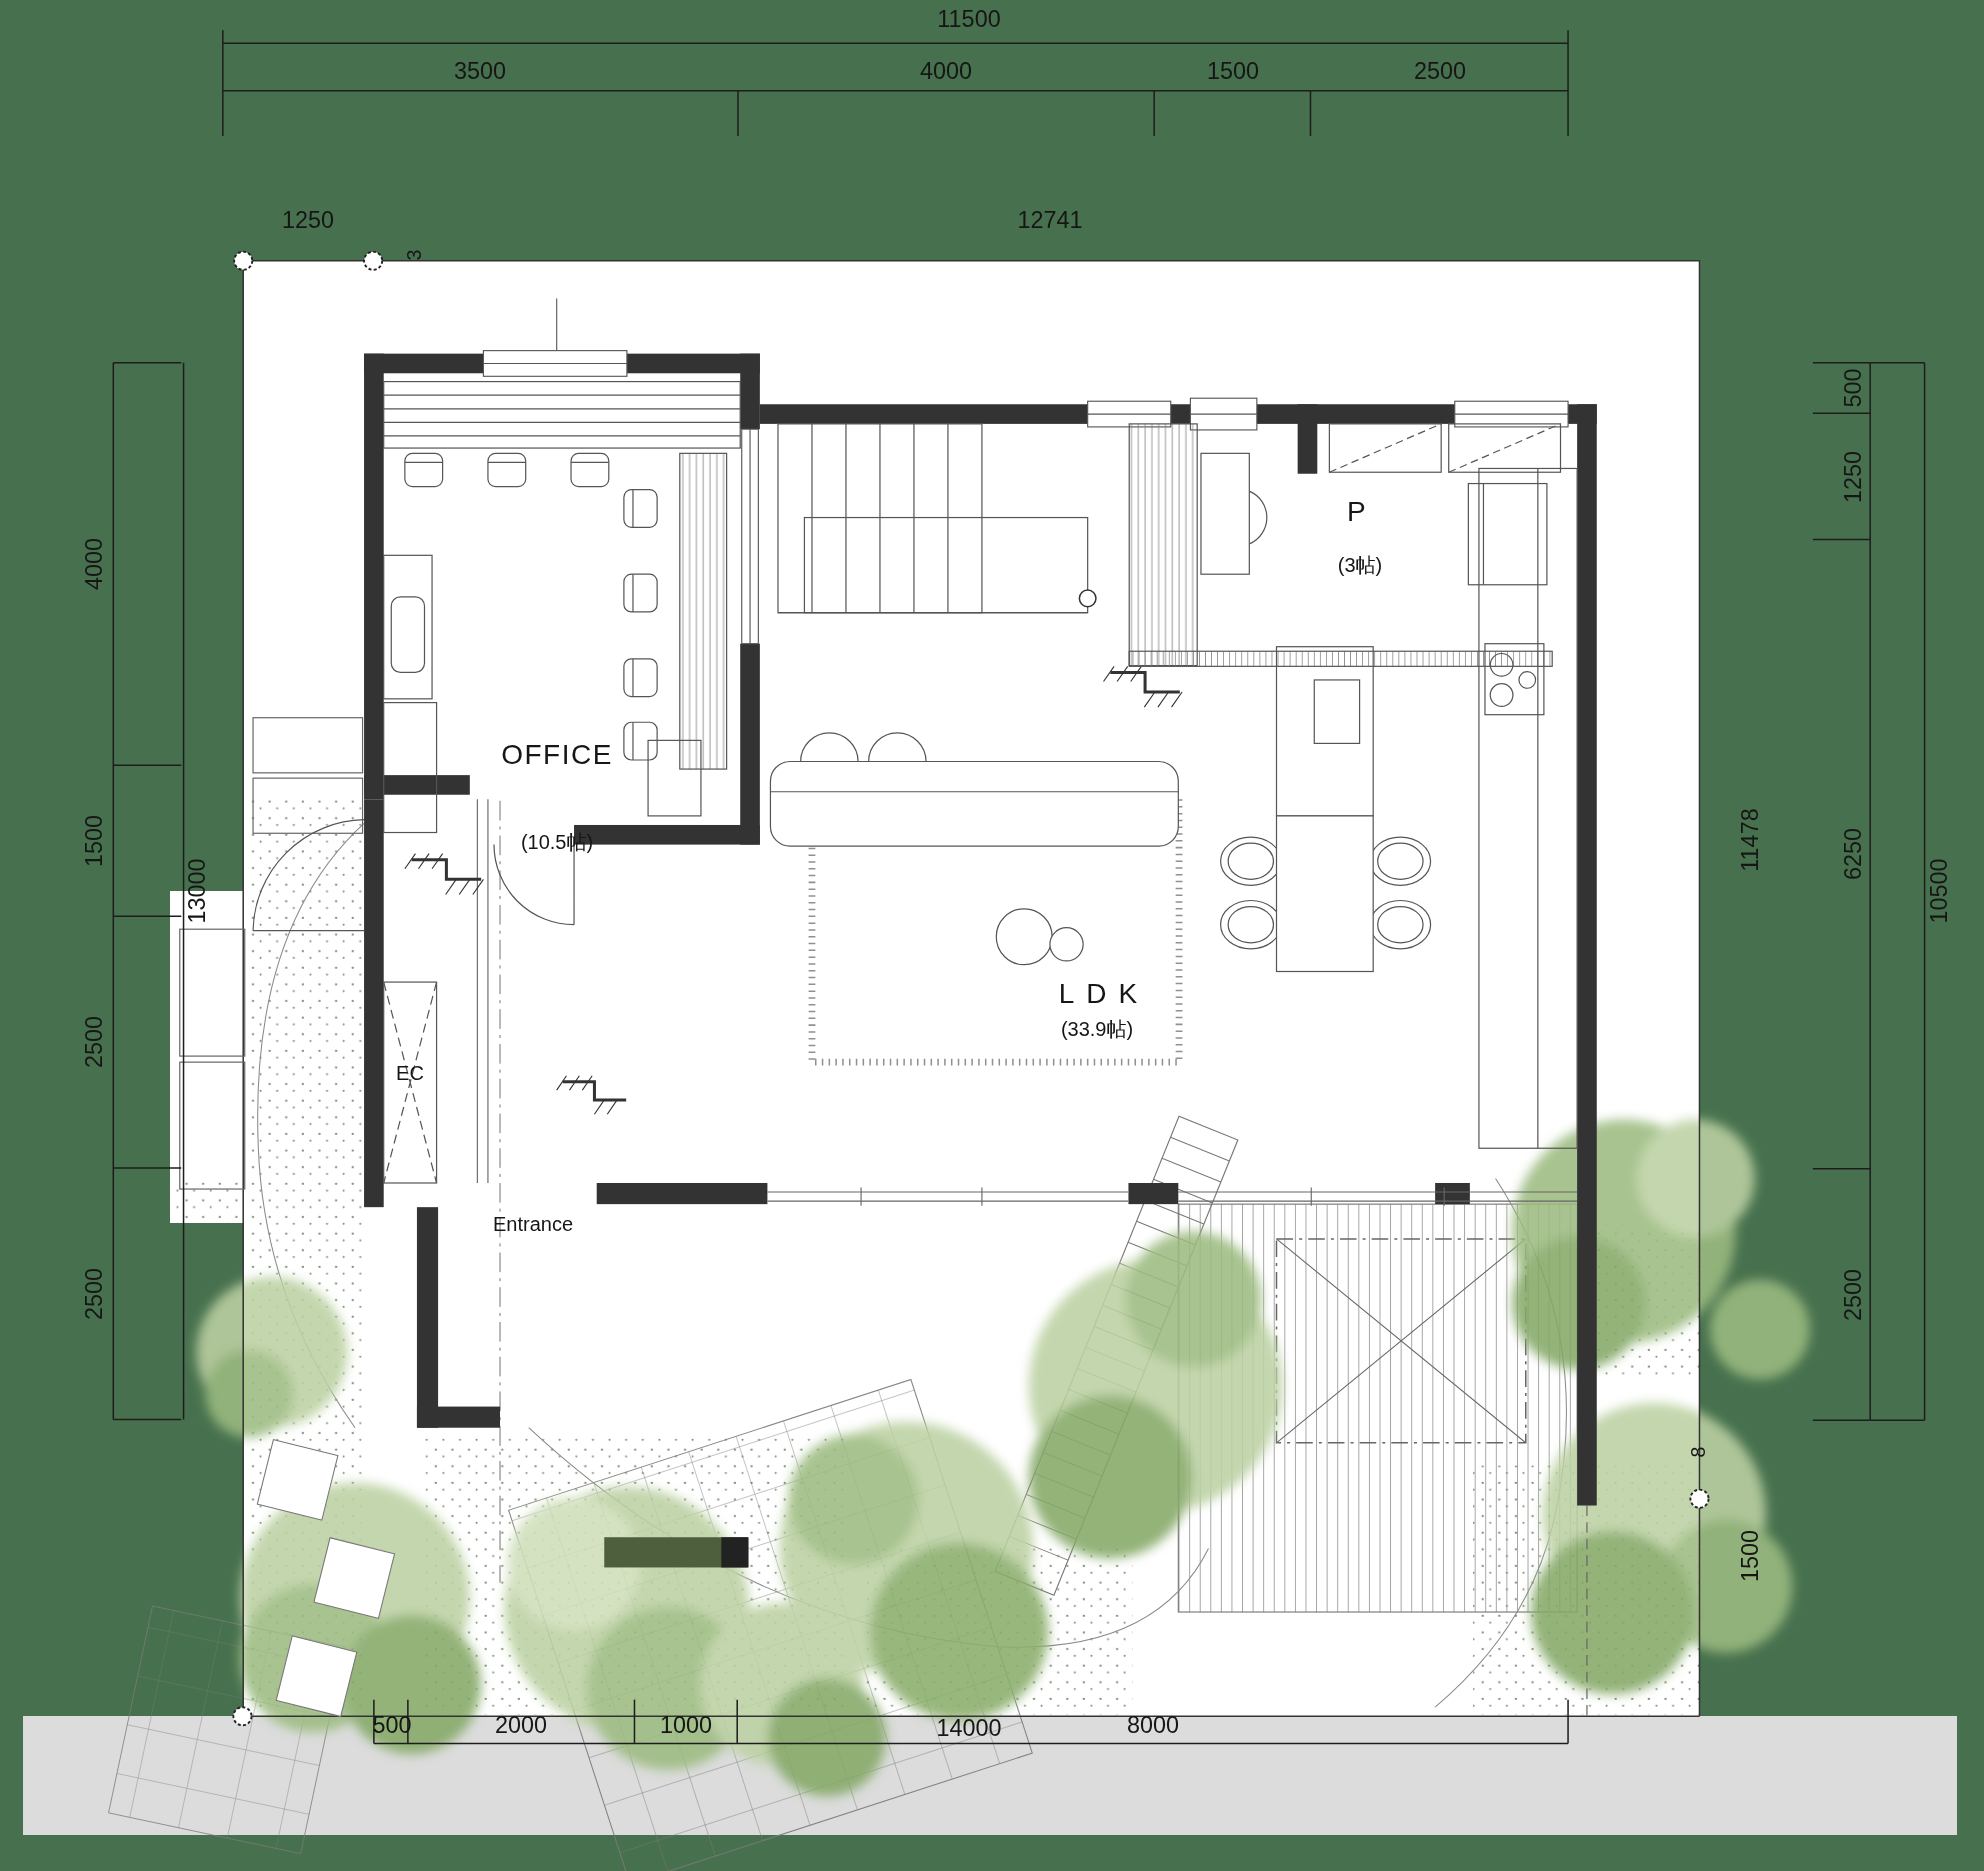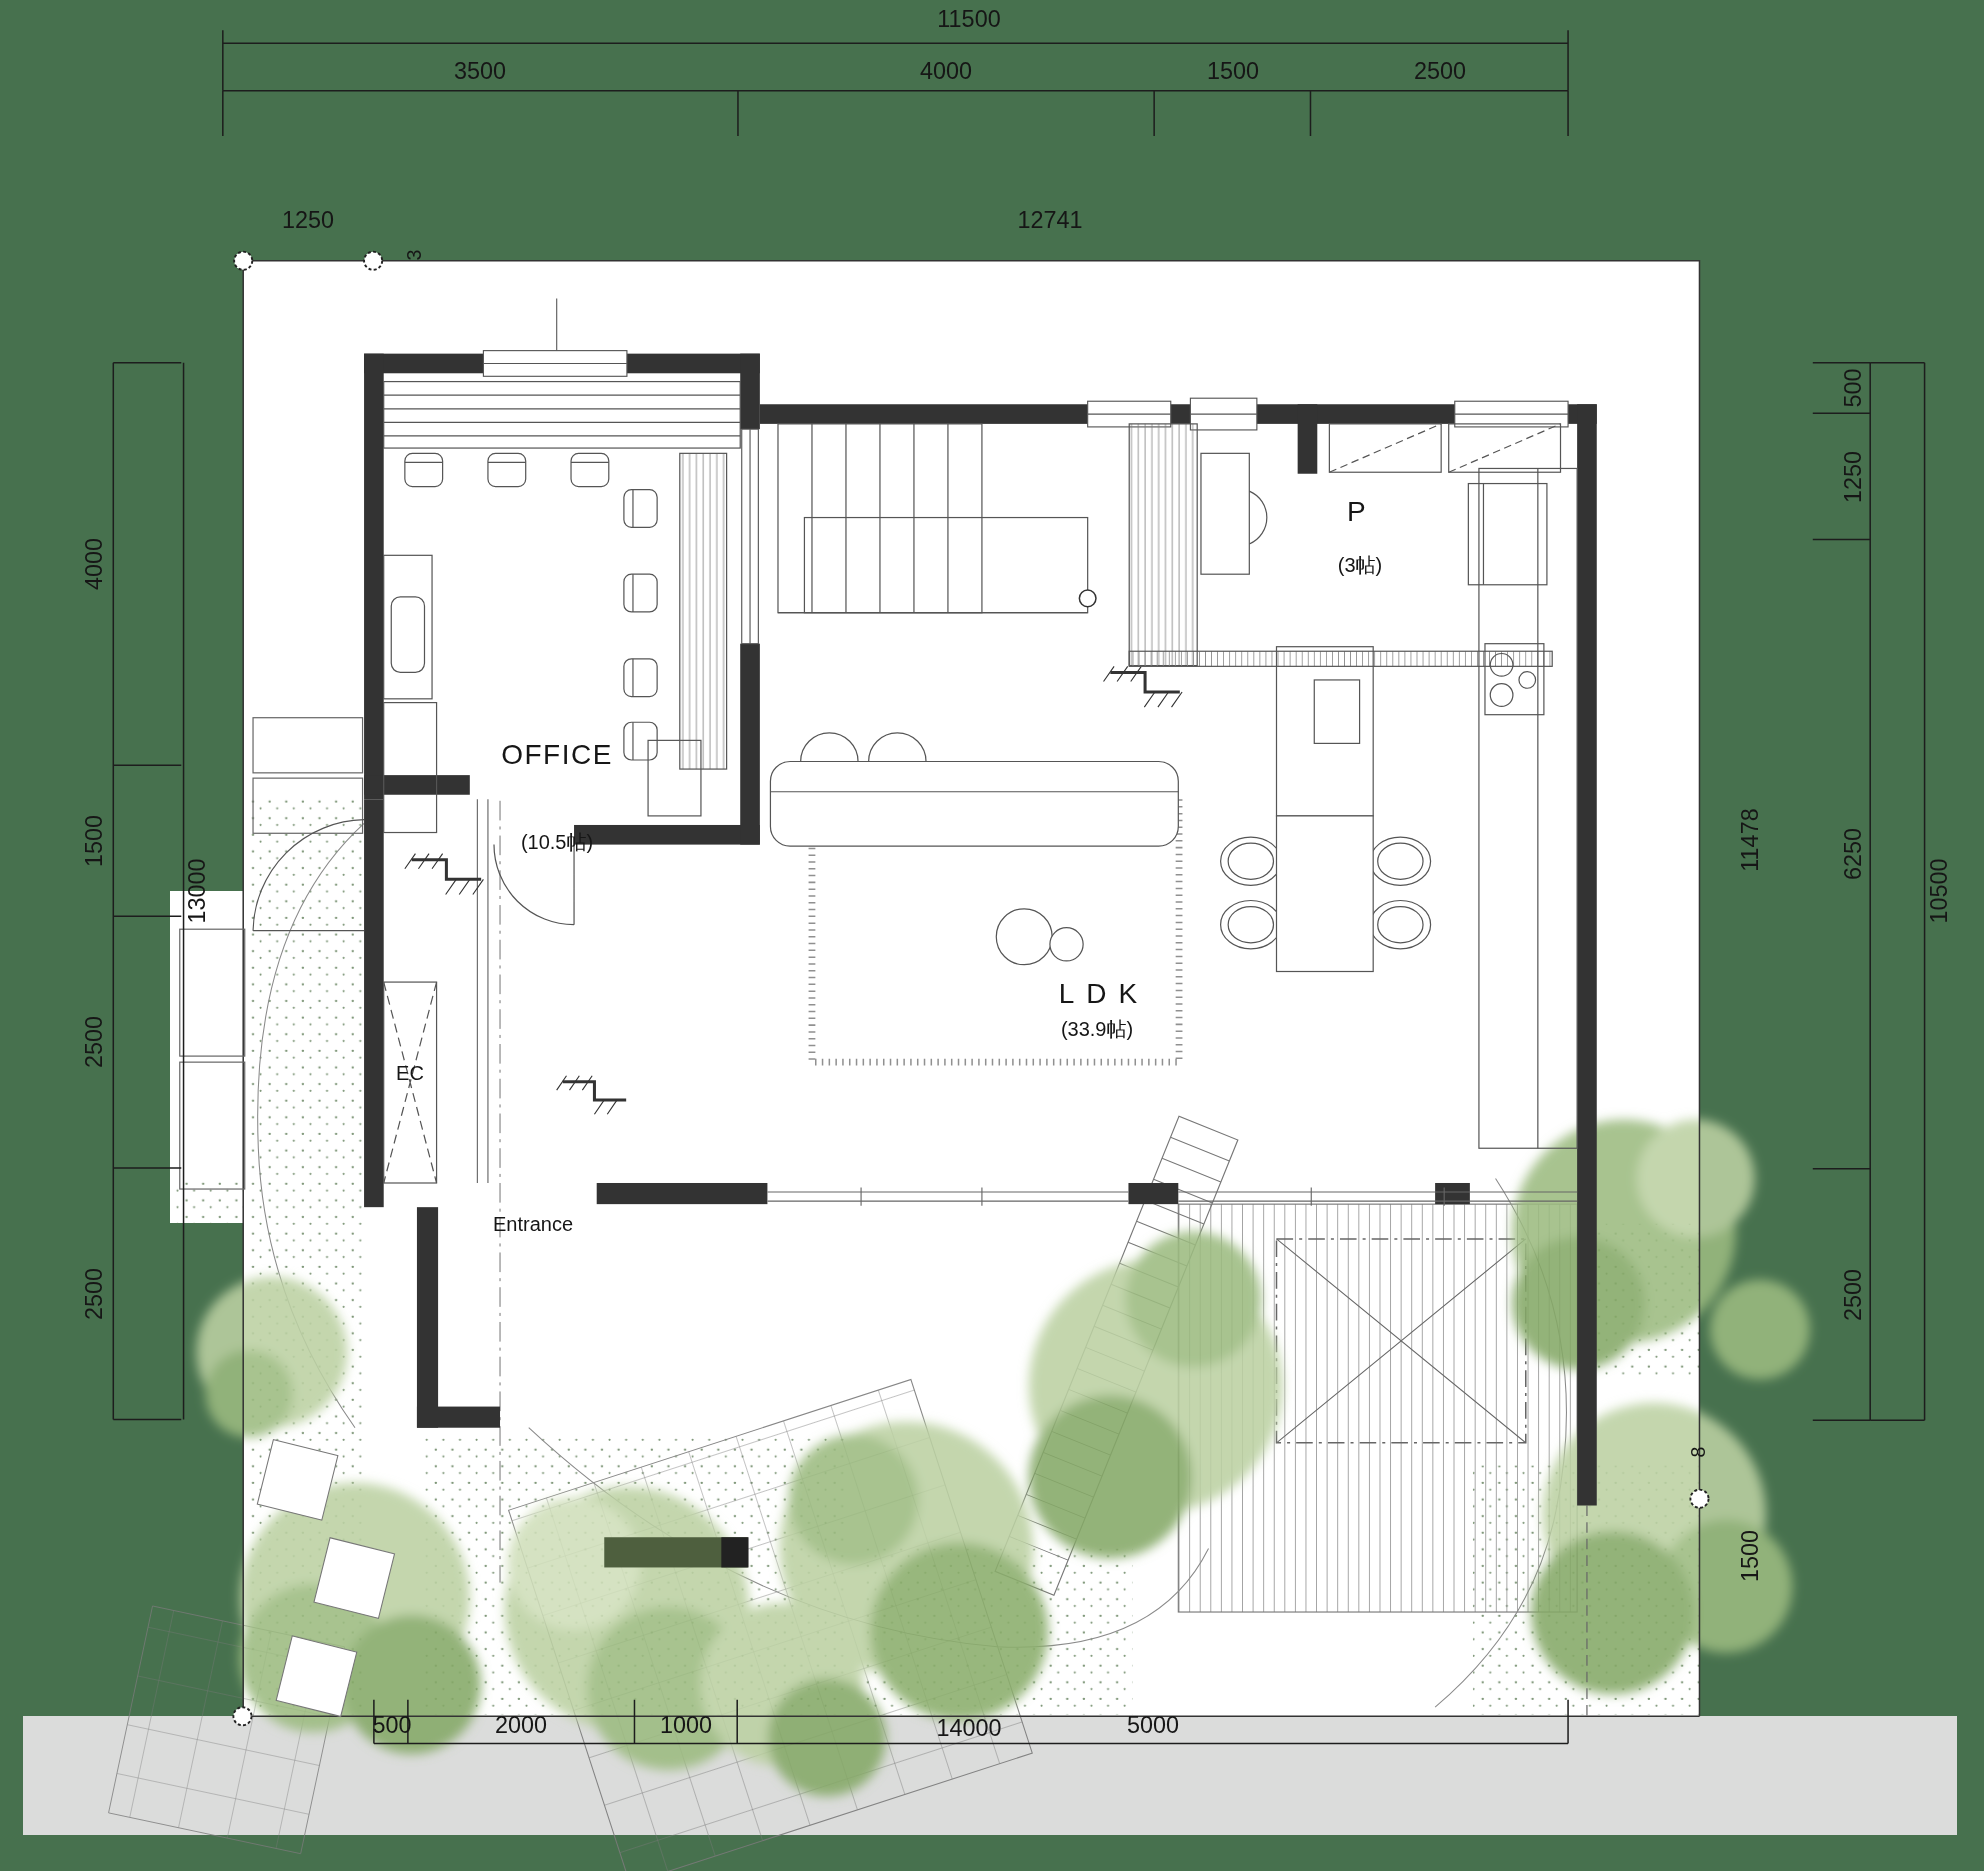--- a/index.html
+++ b/index.html
@@ -346,16 +346,16 @@
   <span class="lbl dim v" style="left:1854px;top:1295px;">2500</span>
   <span class="lbl dim v" style="left:1940px;top:891px;">10500</span>
   <span class="lbl dim v" style="left:1751px;top:840px;">11478</span>
   <span class="lbl dim v" style="left:1751px;top:1556px;">1500</span>
   <span class="lbl dim v" style="left:1699px;top:1452px;font-size:19.6px;">8</span>
 
   <span class="lbl dim" style="left:969px;top:1681px;margin-top:48px;">14000</span>
   <span class="lbl dim" style="left:392px;top:1726px;">500</span>
   <span class="lbl dim" style="left:521px;top:1726px;">2000</span>
   <span class="lbl dim" style="left:686px;top:1726px;">1000</span>
-  <span class="lbl dim" style="left:1153px;top:1726px;">5000</span>
+  <span class="lbl dim" style="left:1153px;top:1726px;">8000</span>
 
 </div>
 
 
 </body></html>

